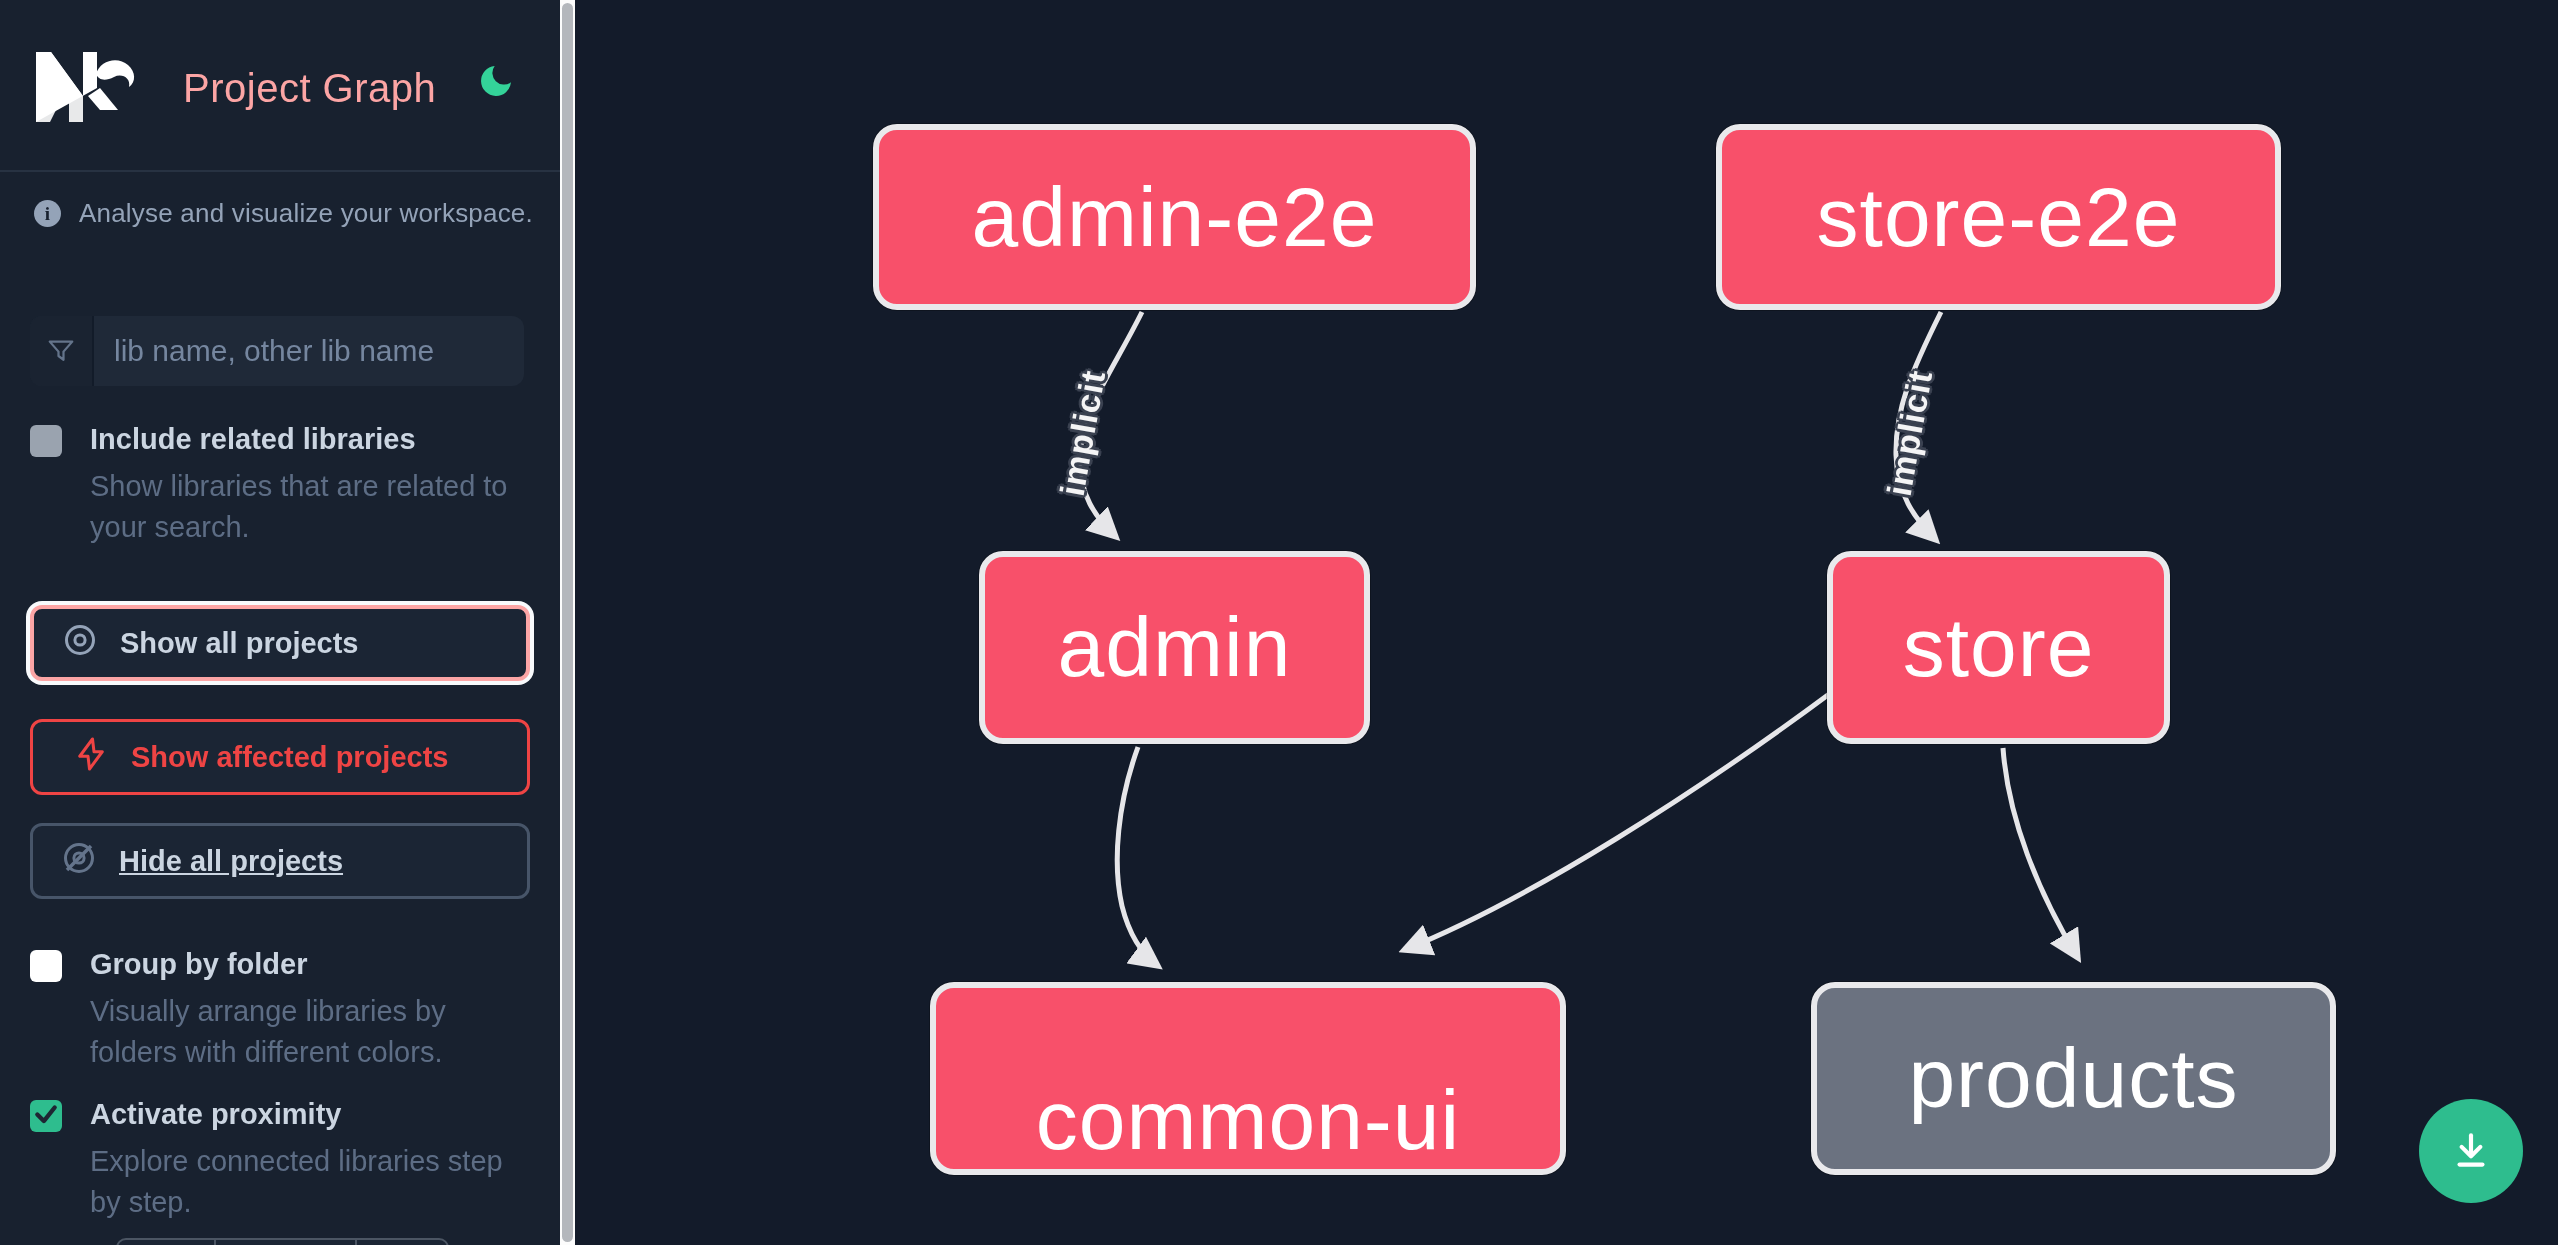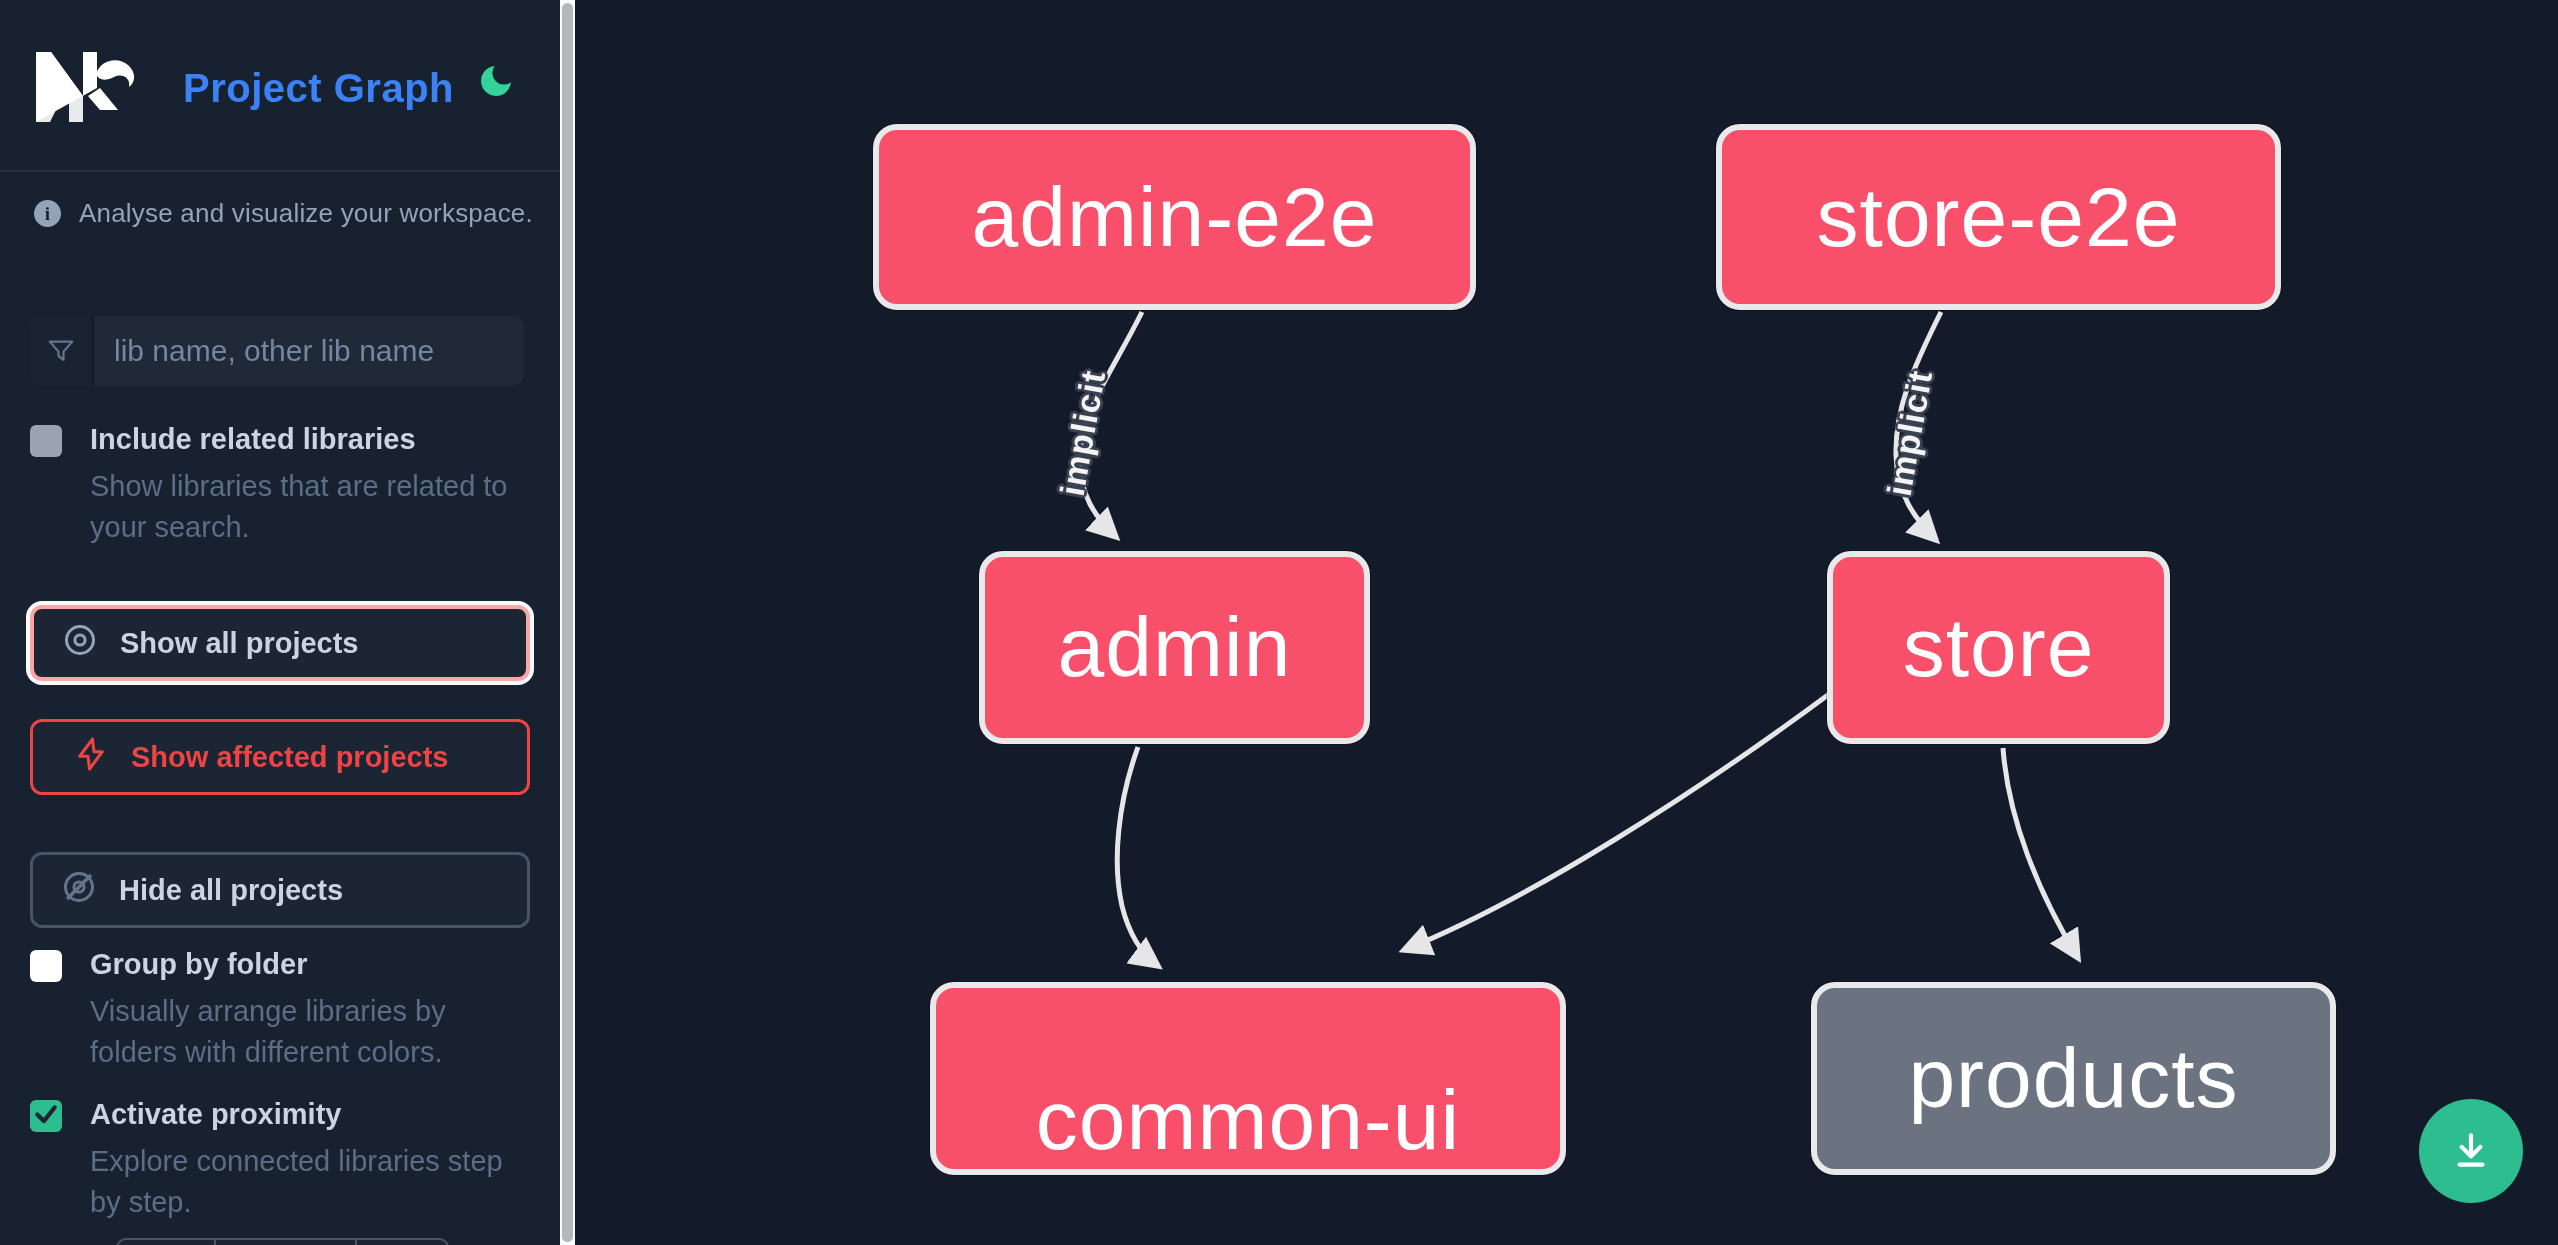--- a/index.html
+++ b/index.html
@@ -12,22 +12,22 @@
   .sidebar {
     position:absolute; left:0; top:0; width:560px; height:1245px;
     background:#18212f; z-index:5;
   }
   .sb-header {
     position:absolute; left:0; top:0; width:560px; height:172px;
     border-bottom:2px solid #273242; display:flex; align-items:center;
   }
   .logo-wrap { position:absolute; left:30px; top:48px; width:110px; height:78px; }
   .app-title {
-    position:absolute; left:183px; top:66px; font-size:40px; font-weight:700;
-    color:#3b82f6; letter-spacing:0.5px;
+    position:absolute; left:183px; top:66px; font-size:40px; font-weight:400;
+    color:#fca5a5; letter-spacing:0.5px;
   }
   .theme-toggle { position:absolute; left:474px; top:60px; width:44px; height:44px; cursor:pointer; background:none; border:none; }
   .info-row { position:absolute; left:34px; top:198px; display:flex; align-items:center; gap:18px; }
   .info-badge {
     width:27px; height:27px; border-radius:50%; background:#94a3b8; color:#18212f;
     font-size:19px; font-weight:700; display:flex; align-items:center; justify-content:center;
     font-family:"Liberation Serif", serif; flex:0 0 auto;
   }
   .info-text { font-size:26px; color:#94a3b8; letter-spacing:0.2px; }
   .search-box {
@@ -150,21 +150,21 @@
 
     <button class="side-btn btn-affected" style="top:719px;">
       <span>
         <svg width="36" height="36" viewBox="0 0 24 24" fill="none" stroke="#ef4444" stroke-width="2" stroke-linejoin="round">
           <path d="M13 2 L4.5 13.5 h5.5 L11 22 l8.5-11.5 h-5.5 L13 2z"></path>
         </svg>
       </span>
       <span>Show affected projects</span>
     </button>
 
-    <button class="side-btn" style="top:852px;">
+    <button class="side-btn" style="top:823px;text-decoration:underline;">
       <span>
         <svg width="36" height="36" viewBox="0 0 24 24" fill="none" stroke="#64748b" stroke-width="2">
           <circle cx="12" cy="12" r="9"></circle>
             <circle cx="12" cy="12" r="3.4"></circle>
           <line x1="4" y1="20" x2="20" y2="4" stroke-width="2.4"></line>
         </svg>
       </span>
       <span>Hide all projects</span>
     </button>
 

